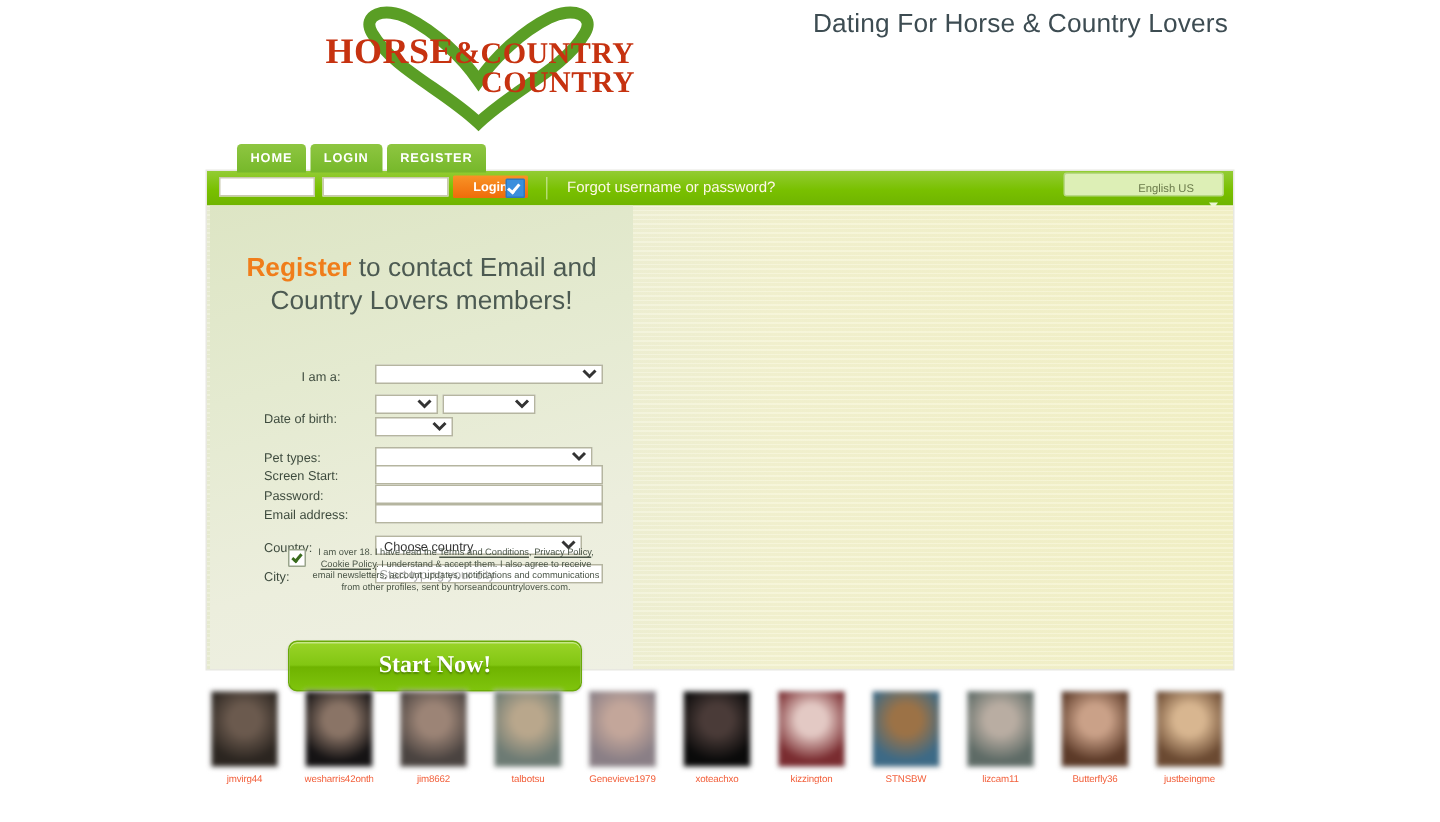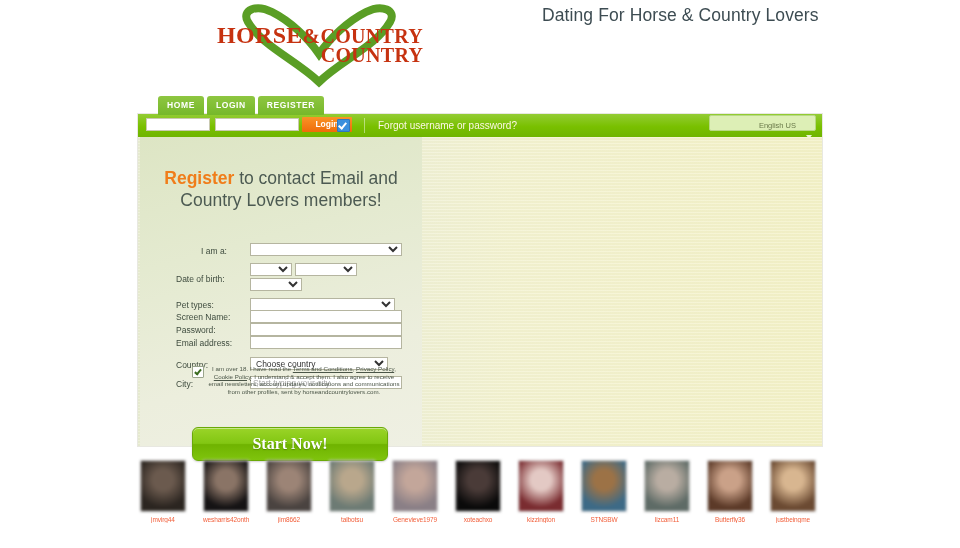--- a/index.html
+++ b/index.html
@@ -412,21 +412,21 @@
       <select class="fld" style="left:110px; top:106px; width:152px;"></select>
 
       <div class="flabel" style="left:36px; top:137px;">Date of birth:</div>
       <select class="fld" style="left:110px; top:126px; width:42px;"></select>
       <select class="fld" style="left:155px; top:126px; width:62px;"></select>
       <select class="fld" style="left:110px; top:141px; width:52px;"></select>
 
       <div class="flabel" style="left:36px; top:163px;">Pet types:</div>
       <select class="fld" style="left:110px; top:161px; width:145px;"></select>
 
-      <div class="flabel" style="left:36px; top:175px;">Screen Name:</div>
+      <div class="flabel" style="left:36px; top:175px;">Screen Start:</div>
       <input class="fld" type="text" style="left: 110px; top: 173px; width: 152px;">
 
       <div class="flabel" style="left:36px; top:188px;">Password:</div>
       <input class="fld" type="password" style="left: 110px; top: 186px; width: 152px;">
 
       <div class="flabel" style="left:36px; top:201px;">Email address:</div>
       <input class="fld" type="text" style="left: 110px; top: 199px; width: 152px;">
 
       <div class="flabel" style="left:36px; top:223px;text-align:center;">Country:</div>
       <select class="fld" style="left:110px; top:220px; width:138px;">

